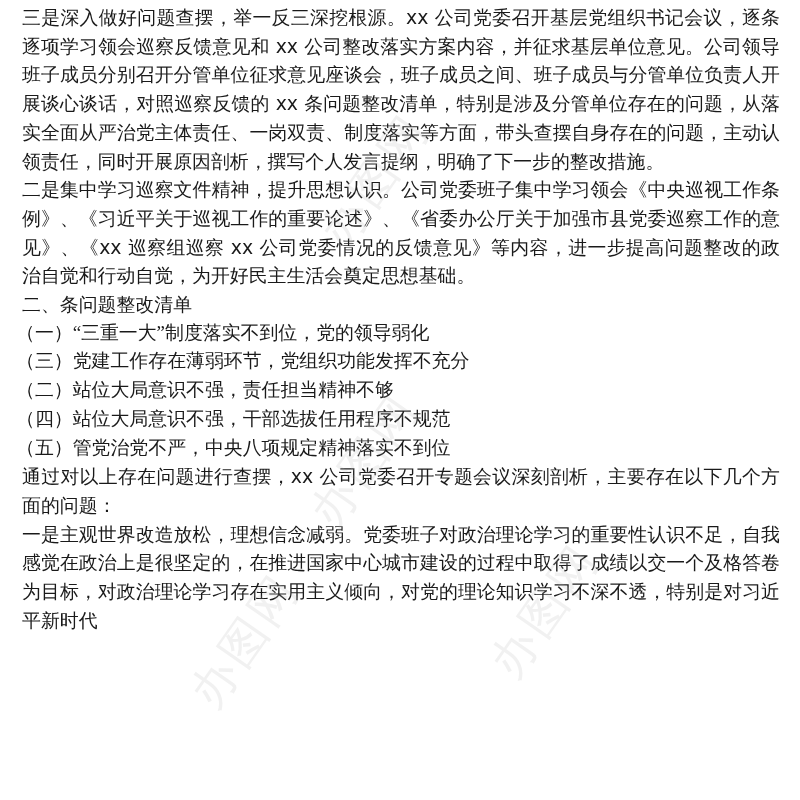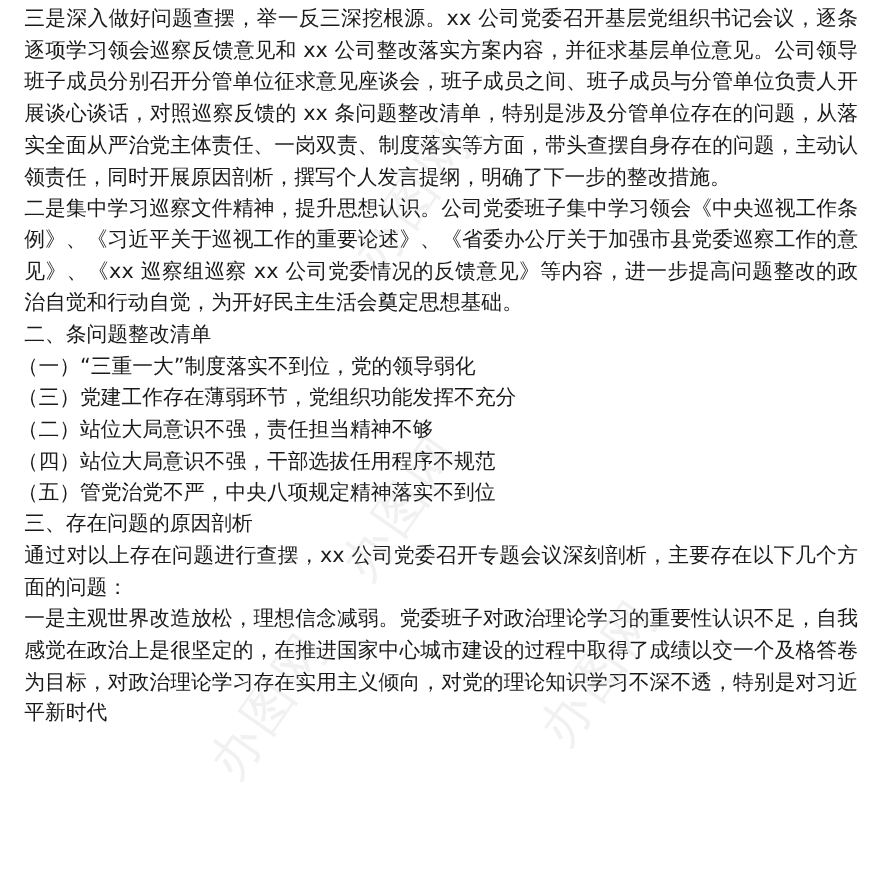--- a/index.html
+++ b/index.html
@@ -30,20 +30,21 @@
       margin: 0;
       padding: 0;
     }
     .heading {
       margin: 0;
     }
     .item {
       margin: 0;
       padding-left: 0;
       text-indent: -6px;
+      font-family: Liberation Serif, serif;
     }
     .watermark {
       position: absolute;
       font-family: "DejaVu Sans", sans-serif;
       font-size: 46px;
       color: rgba(180, 180, 180, 0.18);
       transform: rotate(-55deg);
       pointer-events: none;
       white-space: nowrap;
       letter-spacing: 4px;
@@ -62,21 +63,20 @@
 
   <p class="heading">二、条问题整改清单</p>
   <div>
     <p class="item">（一）“三重一大”制度落实不到位，党的领导弱化</p>
     <p class="item">（三）党建工作存在薄弱环节，党组织功能发挥不充分</p>
     <p class="item">（二）站位大局意识不强，责任担当精神不够</p>
     <p class="item">（四）站位大局意识不强，干部选拔任用程序不规范</p>
     <p class="item">（五）管党治党不严，中央八项规定精神落实不到位</p>
   </div>
 
-  <p class="heading">三、存在问题的原因剖析</p>
   <p class="para">通过对以上存在问题进行查摆，xx 公司党委召开专题会议深刻剖析，主要存在以下几个方面的问题：</p>
   <p class="para">一是主观世界改造放松，理想信念减弱。党委班子对政治理论学习的重要性认识不足，自我感觉在政治上是很坚定的，在推进国家中心城市建设的过程中取得了成绩以交一个及格答卷为目标，对政治理论学习存在实用主义倾向，对党的理论知识学习不深不透，特别是对习近平新时代</p>
 </div>
 
 <div class="watermark wm1">办图网</div>
 <div class="watermark wm2">办图网</div>
 <div class="watermark wm3">办图网</div>
 <div class="watermark wm4">办图网</div>
 
 </body></html>

